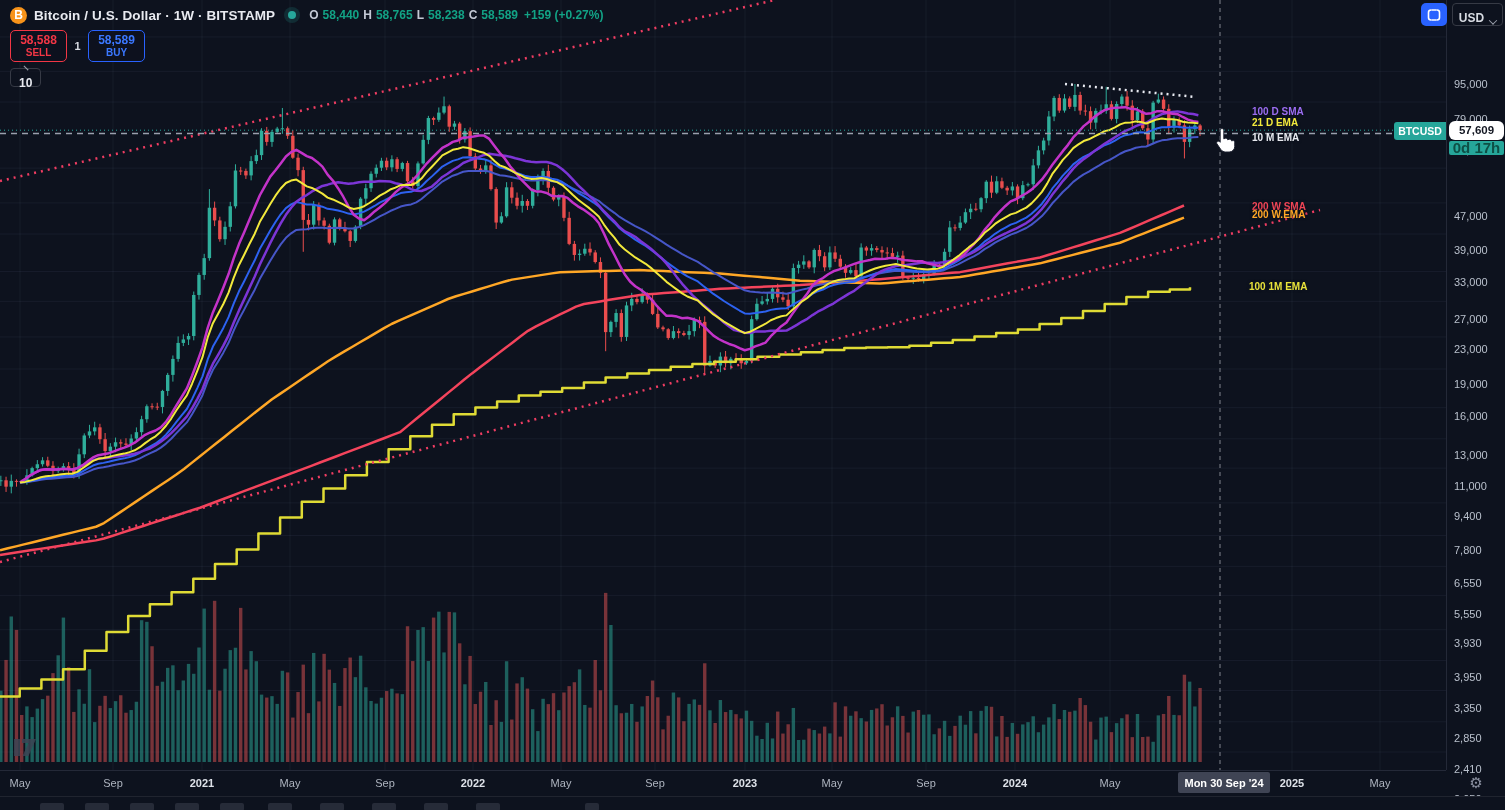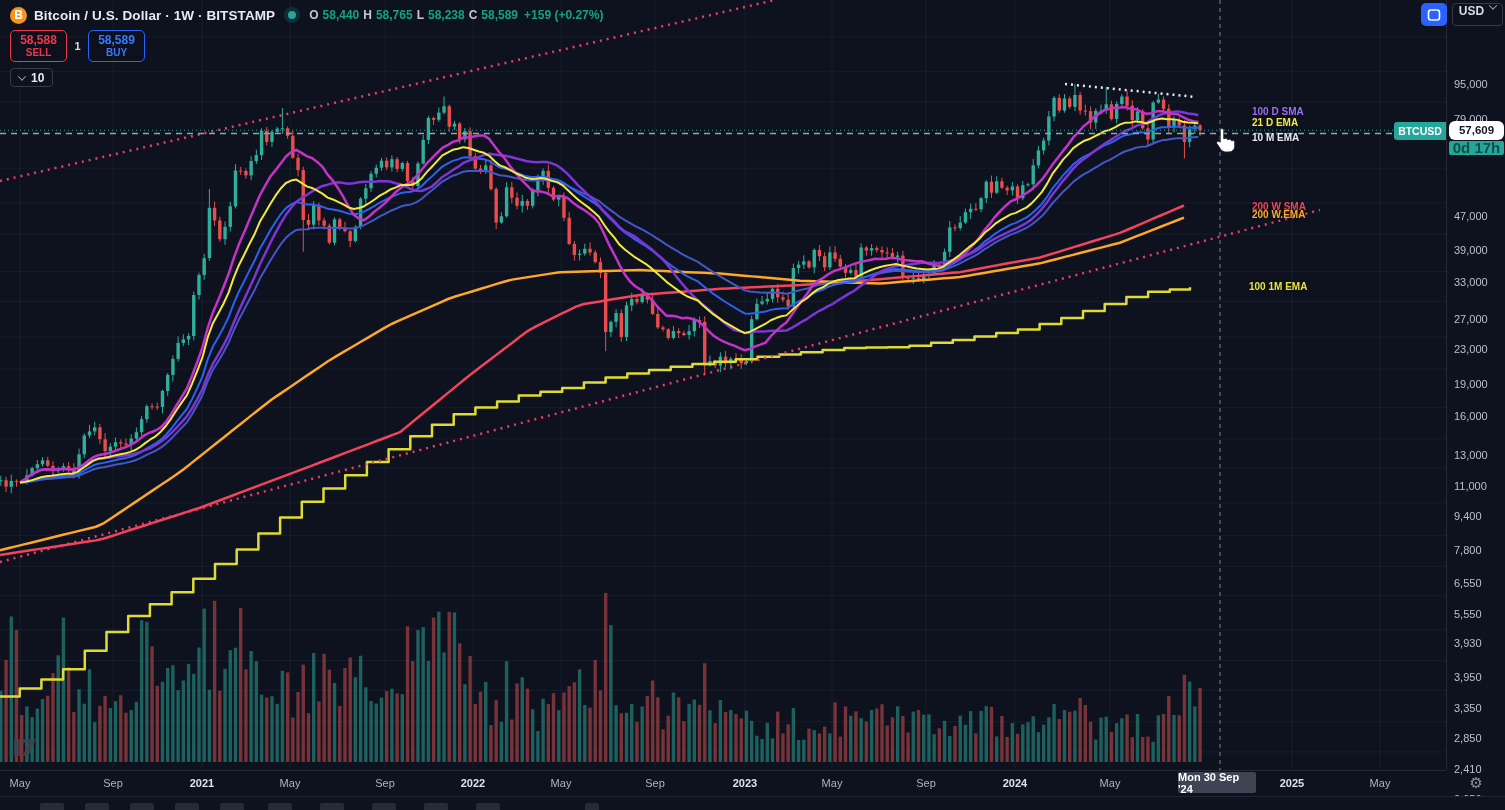--- a/index.html
+++ b/index.html
@@ -16,35 +16,35 @@
   .oval{color:#12a285;margin-right:0;}
   .ochange{color:#12a285;margin-left:2px;}
   
   .orderrow{position:absolute;left:10px;top:30px;display:flex;align-items:center;z-index:30;}
   .obtn{width:57px;height:32px;border-radius:5px;background:rgba(14,18,30,.85);display:flex;flex-direction:column;align-items:center;justify-content:center;line-height:1.1;cursor:pointer;}
   .sell{border:1.5px solid #f23645;color:#f23645;}
   .buy{border:1.5px solid #2962ff;color:#3b78ff;}
   .oprice{font-size:12px;font-weight:bold;}
   .olabel{font-size:10px;font-weight:bold;}
   .spread{width:21px;text-align:center;color:#d7dbe2;font-size:11px;font-weight:bold;}
-  .intervalbox{position:absolute;left:10px;top:68px;height:19px;padding:0 8px;border:1px solid #363a45;border-radius:4px;background:rgba(14,18,30,.7);display:flex;align-items:center;gap:6px;color:#e8eaf0;font-size:12px;font-weight:bold;z-index:30;cursor:pointer;}
+  .intervalbox{position:absolute;left:10px;top:68px;height:19px;padding:0 8px;border:1px solid #363a45;border-radius:4px;background:rgba(14,18,30,.7);display:flex;align-items:center;gap:6px;color:#e8eaf0;font-size:12px;font-weight:bold;z-index:30;cursor:pointer;flex-direction:column;}
   .chev{width:6px;height:6px;border-right:1.7px solid #9aa0ac;border-bottom:1.7px solid #9aa0ac;transform:rotate(45deg) translate(-1px,-1px);display:inline-block;}
   
   .bluebtn{position:absolute;left:1421px;top:3px;width:26px;height:23px;border:none;border-radius:5px;background:#2962ff;display:flex;align-items:center;justify-content:center;z-index:40;cursor:pointer;padding:0;}
-  .usdbox{position:absolute;left:1452px;top:3px;width:51px;height:23px;border:1px solid #363a45;border-radius:4px;display:flex;align-items:flex-start;justify-content:center;gap:6px;color:#d7dbe2;font-size:12px;font-weight:bold;z-index:40;cursor:pointer;background:#0d121e;}
+  .usdbox{position:absolute;left:1452px;top:3px;width:51px;height:23px;border:1px solid #363a45;border-radius:4px;display:flex;align-items:flex-end;justify-content:center;gap:6px;color:#d7dbe2;font-size:12px;font-weight:bold;z-index:40;cursor:pointer;background:#0d121e;}
   
   .paxis{position:absolute;left:1446px;top:0;width:59px;height:770px;border-left:1px solid #242938;z-index:20;cursor:ns-resize;}
   .ptick{position:absolute;left:7px;color:#b9c0cc;font-size:11px;margin-top:48px;}
   .pricebox{position:absolute;left:2px;width:55px;height:19px;background:#ffffff;color:#131722;font-size:11.5px;font-weight:bold;display:flex;align-items:center;justify-content:center;border-radius:6px;z-index:5;}
   .cntbox{position:absolute;left:2px;width:55px;height:14px;background:#26a69a;color:#0e4f46;font-size:15px;font-weight:bold;display:flex;align-items:center;justify-content:center;border-radius:2px;z-index:5;}
   .btctag{position:absolute;left:1394px;top:121.5px;width:52px;height:18px;background:#26a69a;color:#fff;font-size:10.5px;font-weight:bold;display:flex;align-items:center;justify-content:center;border-radius:3px 0 0 3px;z-index:25;}
   .taxis{position:absolute;left:0;top:770px;width:1446px;height:26px;border-top:1px solid #242938;z-index:20;cursor:ew-resize;}
   .ttick{position:absolute;top:6px;width:60px;margin-left:-30px;text-align:center;font-size:11px;color:#aeb4bf;}
   .ttick.year{color:#dde1e8;font-weight:bold;}
-  .xlabel{position:absolute;left:1178px;top:1px;width:78px;height:21px;background:#3f4454;color:#fff;font-size:11px;font-weight:bold;display:flex;align-items:center;justify-content:center;border-radius:2px;z-index:25;}
+  .xlabel{position:absolute;left:1178px;top:1px;width:92px;height:21px;background:#3f4454;color:#fff;font-size:11px;font-weight:bold;display:flex;align-items:center;justify-content:center;border-radius:2px;z-index:25;}
   .gearbox{position:absolute;left:1464px;top:771px;width:24px;height:24px;display:flex;align-items:center;justify-content:center;color:#8a90a0;font-size:15px;z-index:25;cursor:pointer;}
   .bstrip{position:absolute;left:0;top:796px;width:1505px;height:14px;background:#0d121e;border-top:1px solid #20242f;z-index:30;}
   .nub{position:absolute;top:6px;height:8px;border-radius:2px;background:#262b38;}
   .indlabel{position:absolute;font-size:10px;font-weight:bold;white-space:nowrap;z-index:18;text-shadow:0 0 3px #0d121e;}
 </style>
 </head>
 <body>
 
 <div class="app">
 

